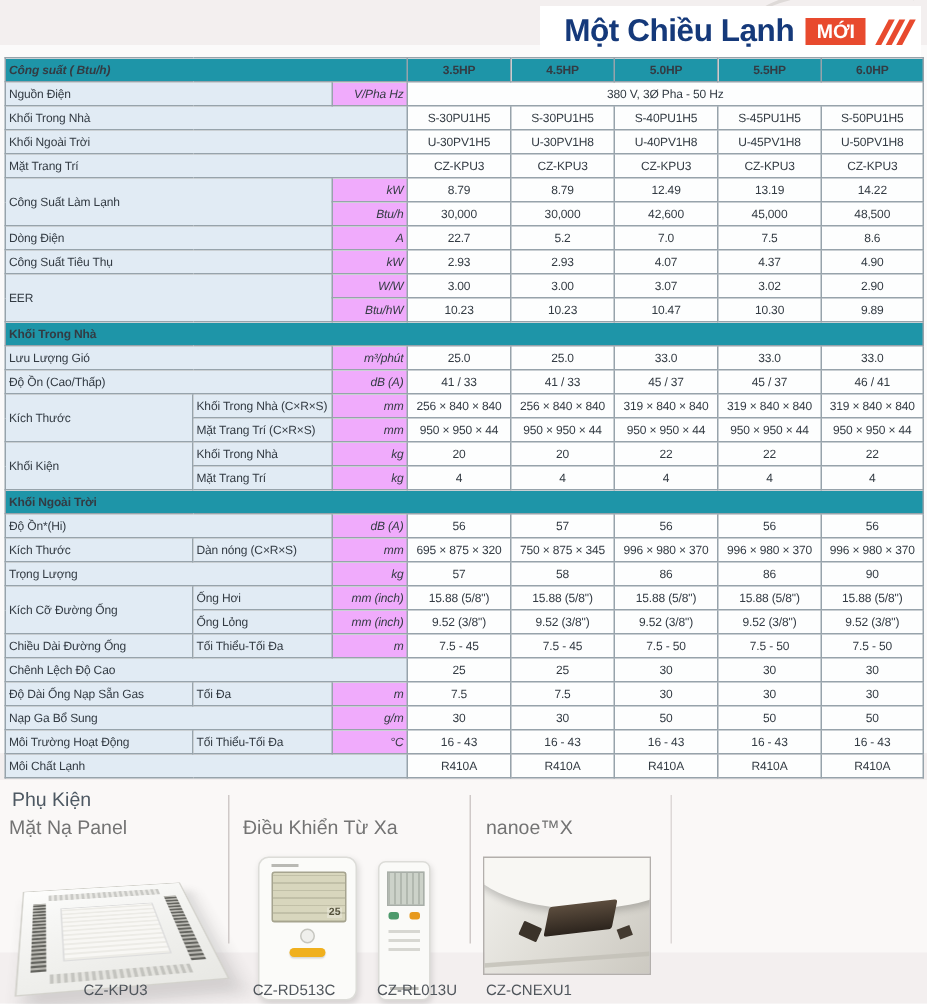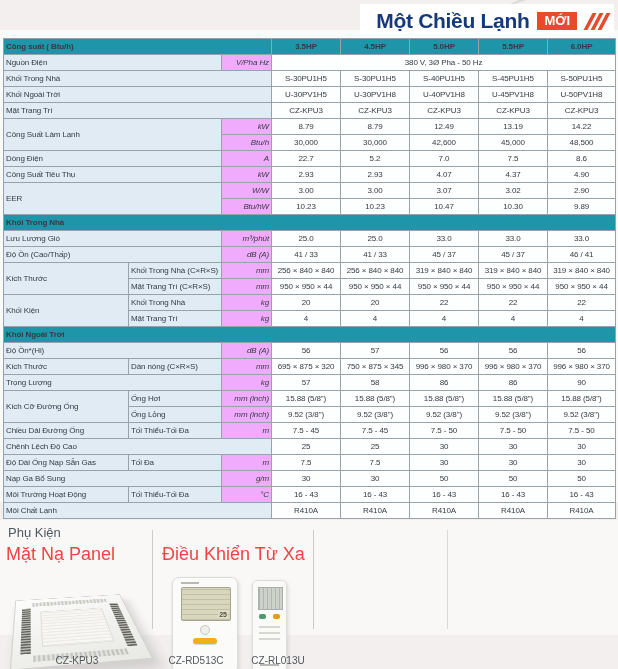--- a/index.html
+++ b/index.html
@@ -19,32 +19,32 @@
   .new-badge{background:#e84a2e;color:#fff;font-size:13px;font-weight:bold;padding:2px 7px 3px 7px;line-height:1;}
   .stripes{display:flex;align-items:center;}
   .stripe{display:inline-block;width:4px;height:17px;background:#e84a2e;transform:skewX(-28deg);margin-left:3px;}
   
   table.spec{position:absolute;left:3px;top:38px;width:612px;border-collapse:collapse;
     table-layout:fixed;border:1px solid #76858f;}
   table.spec td{border:1px solid #97a3ab;height:15px;font-size:8px;color:#333b43;
     padding:0 2px;letter-spacing:-0.1px;overflow:hidden;white-space:nowrap;}
   td.th{background:#1e95a8;color:#fff;font-weight:bold;text-align:center;font-size:8.5px;
     border-color:#4fafbe;border-top-color:#1e95a8;}
-  td.lblh{text-align:left;padding-left:5px;border-left-color:#1e95a8;}
+  td.lblh{text-align:left;padding-left:5px;border-left-color:#1e95a8;font-style:italic;}
   td.secbar{background:#1e95a8;color:#fff;font-weight:bold;text-align:left;padding-left:5px;
     font-size:8.5px;border-color:#1e95a8;height:15px;}
   td.lbl{background:#e1ebf4;text-align:left;padding-left:5px;}
   td.sub{background:#e1ebf4;text-align:left;padding-left:4px;}
   td.unit{background:#f0abfc;text-align:right;font-style:italic;}
   td.val{background:#fdfefe;text-align:center;}
   
   .acc-strip{position:absolute;left:0;top:520px;width:618px;height:115px;background:#faf8f7;}
   .acc-title{position:absolute;left:8px;top:5px;font-size:13px;color:#4d5862;}
   .acc-group{position:absolute;top:24px;height:122px;}
-  .acc-group-title{font-size:18px;color:#ef4444;margin:0 0 12px 2px;white-space:nowrap;}
+  .acc-group-title{font-size:13px;color:#737373;margin:0 0 12px 2px;white-space:nowrap;}
   .acc-model{position:absolute;bottom:0;left:0;right:0;text-align:center;font-size:10px;color:#50565c;}
   .acc-divider{position:absolute;top:10px;bottom:6px;width:1px;background:#cfc9c8;}
   
   .cassette{position:relative;width:140px;height:86px;margin-top:4px;}
   .cassette .panel{position:absolute;left:10px;top:-6px;width:118px;height:112px;
     background:linear-gradient(160deg,#fdfdfc,#e8e8e4);border:1px solid #d2d1cb;
     transform:perspective(300px) rotateX(56deg) rotateZ(-7deg);transform-origin:50% 45%;
     box-shadow:5px 12px 10px rgba(70,70,70,.18);}
   .panel .grille{position:absolute;left:26px;top:26px;right:26px;bottom:26px;
     background:repeating-linear-gradient(0deg,#ecebe6 0 2px,#f8f7f4 2px 5px);border:1px solid #ddd;}
@@ -428,16 +428,27 @@
           <div class="rl-brand"></div>
         </div>
       </div>
     </div>
     <div class="acc-model" style="left:-4px;right:auto;width:80px;">CZ-RD513C</div>
     <div class="acc-model" style="left:80px;right:auto;width:76px;">CZ-RL013U</div>
   </div>
 
   <div class="acc-divider" style="left:313px;"></div>
 
+  <div class="acc-group" style="left:322px;width:122px;">
+    <div class="acc-group-title">nanoe™X</div>
+    <div class="nanoe-photo">
+      <div class="nanoe-disc"></div>
+      <div class="nanoe-edge"></div>
+      <div class="nanoe-module"></div>
+      <div class="nanoe-clip"></div>
+      <div class="nanoe-nub"></div>
+    </div>
+    <div class="acc-model" style="text-align:left;padding-left:2px;">CZ-CNEXU1</div>
+  </div>
 
   <div class="acc-divider" style="left:447px;background:#ddd8d7;"></div>
 
 </div>
 
 </body></html>

